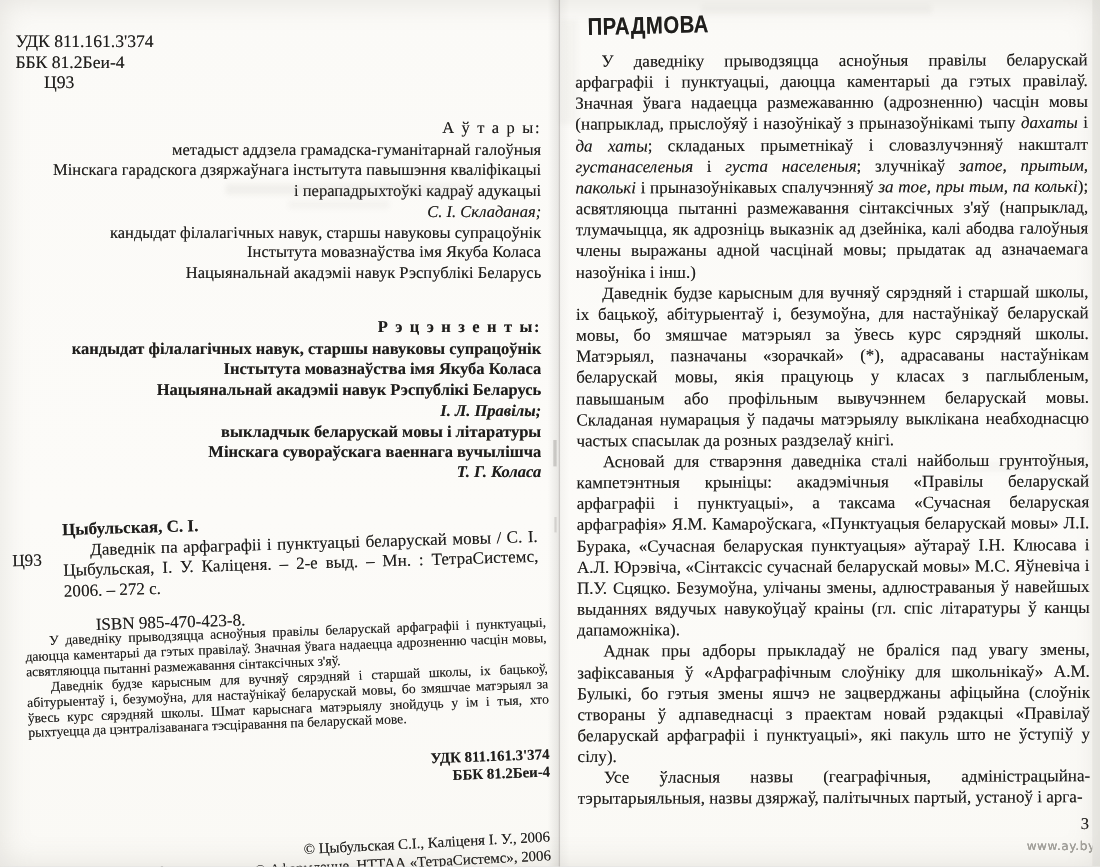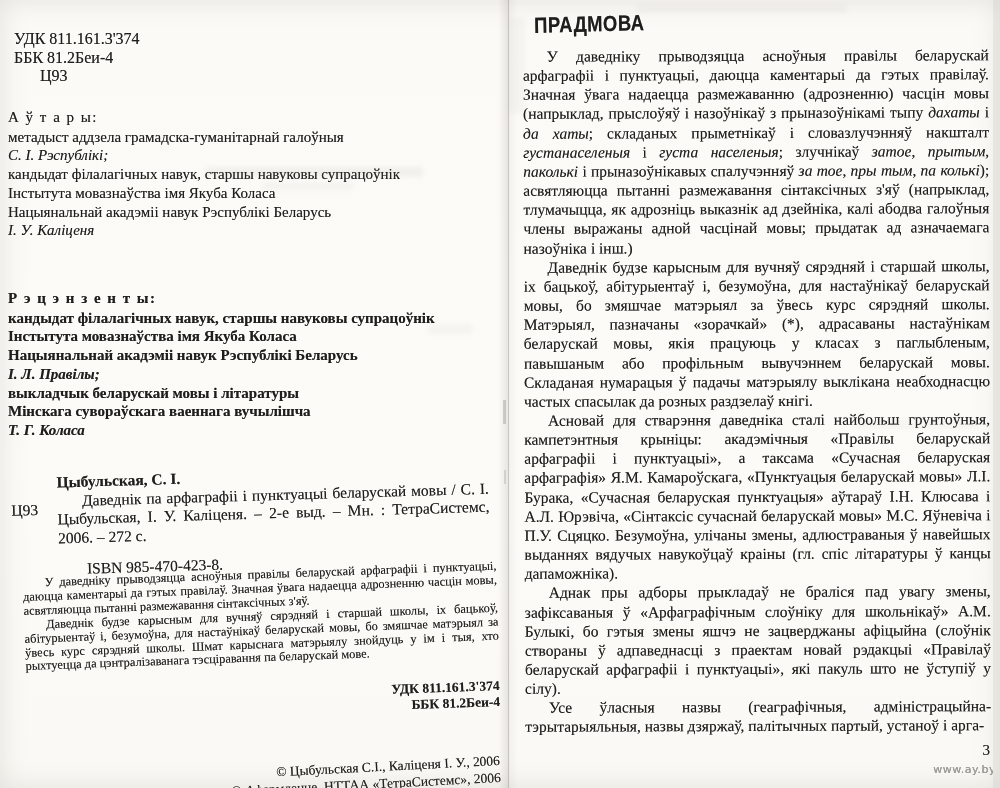--- a/index.html
+++ b/index.html
@@ -21,21 +21,21 @@
   .gutter-tick{position:absolute;background:#4a4743;filter:blur(0.6px);}
   
   .ghost{position:absolute;background:#8a887f;opacity:0.09;filter:blur(2.6px);border-radius:2px;}
   
   .softened{text-shadow:0 0 0.45px rgba(25,24,22,0.55);}
   .line{white-space:nowrap;}
   .line.it, i{font-style:italic;}
   
   .top-codes{position:absolute;left:14px;top:4px;font-size:16px;line-height:18.5px;}
   .top-codes .indent{margin-left:26px;}
-  .centered-block{position:absolute;left:8px;width:484px;text-align:left;
+  .centered-block{position:absolute;left:8px;width:484px;text-align:right;
     font-size:15px;line-height:18.7px;}
   #authors-block{top:82px;}
   #reviewers-block{top:263px;font-weight:bold;}
   .block-heading{letter-spacing:1.5px;margin-bottom:1px;}
   .citation{position:absolute;left:0;top:448px;width:502px;
     transform:rotate(-1.7deg);transform-origin:40px 60px;font-size:15.5px;line-height:18.6px;}
   .cit-code{position:absolute;left:12px;top:27px;}
   .cit-author{margin-left:58px;font-weight:bold;}
   .cit-body{margin:0 12px 0 58px;text-align:justify;text-indent:25px;}
   .cit-isbn{margin-left:86px;margin-top:13px;}
@@ -74,25 +74,26 @@
     <div class="top-codes">
       <div>УДК 811.161.3'374</div>
       <div>ББК 81.2Беи-4</div>
       <div class="indent">Ц93</div>
     </div>
 
     <div id="authors-block" class="centered-block">
       <div class="block-heading">А ў т а р ы:</div>
       <div>
           <div class="line">метадыст аддзела грамадска-гуманітарнай галоўныя</div>
-          <div class="line it">С. І. Рэспублікі;</div>
+          <div class="line">Мінскага гарадскога дзяржаўнага інстытута павышэння кваліфікацыі</div>
+          <div class="line">і перападрыхтоўкі кадраў адукацыі</div>
+          <div class="line it">С. І. Складаная;</div>
           <div class="line">кандыдат філалагічных навук, старшы навуковы супрацоўнік</div>
           <div class="line">Інстытута мовазнаўства імя Якуба Коласа</div>
           <div class="line">Нацыянальнай акадэміі навук Рэспублікі Беларусь</div>
-          <div class="line it">І. У. Каліценя</div>
         </div>
     </div>
 
     <div id="reviewers-block" class="centered-block">
       <div class="block-heading">Р э ц э н з е н т ы:</div>
       <div>
           <div class="line">кандыдат філалагічных навук, старшы навуковы супрацоўнік</div>
           <div class="line">Інстытута мовазнаўства імя Якуба Коласа</div>
           <div class="line">Нацыянальнай акадэміі навук Рэспублікі Беларусь</div>
           <div class="line it">І. Л. Правілы;</div>

